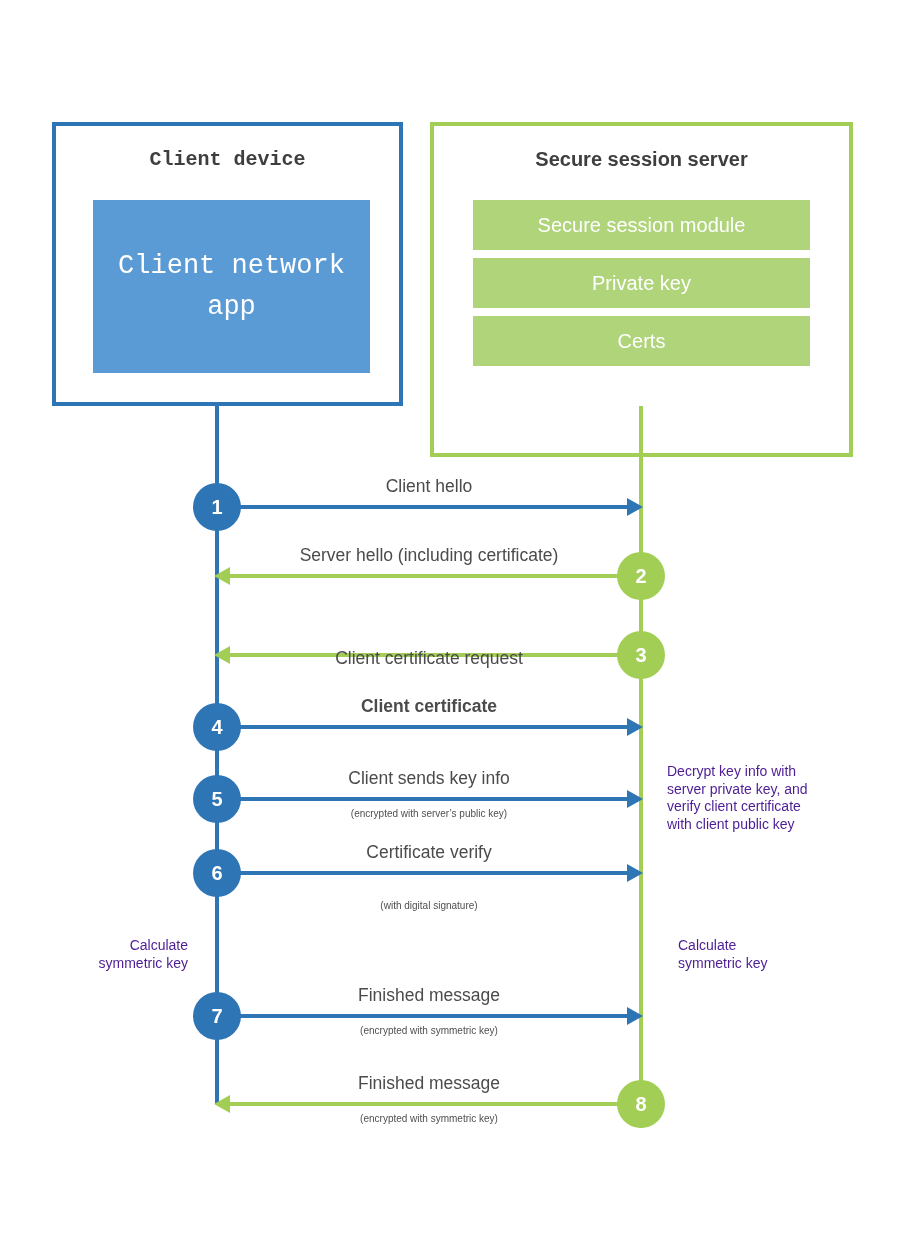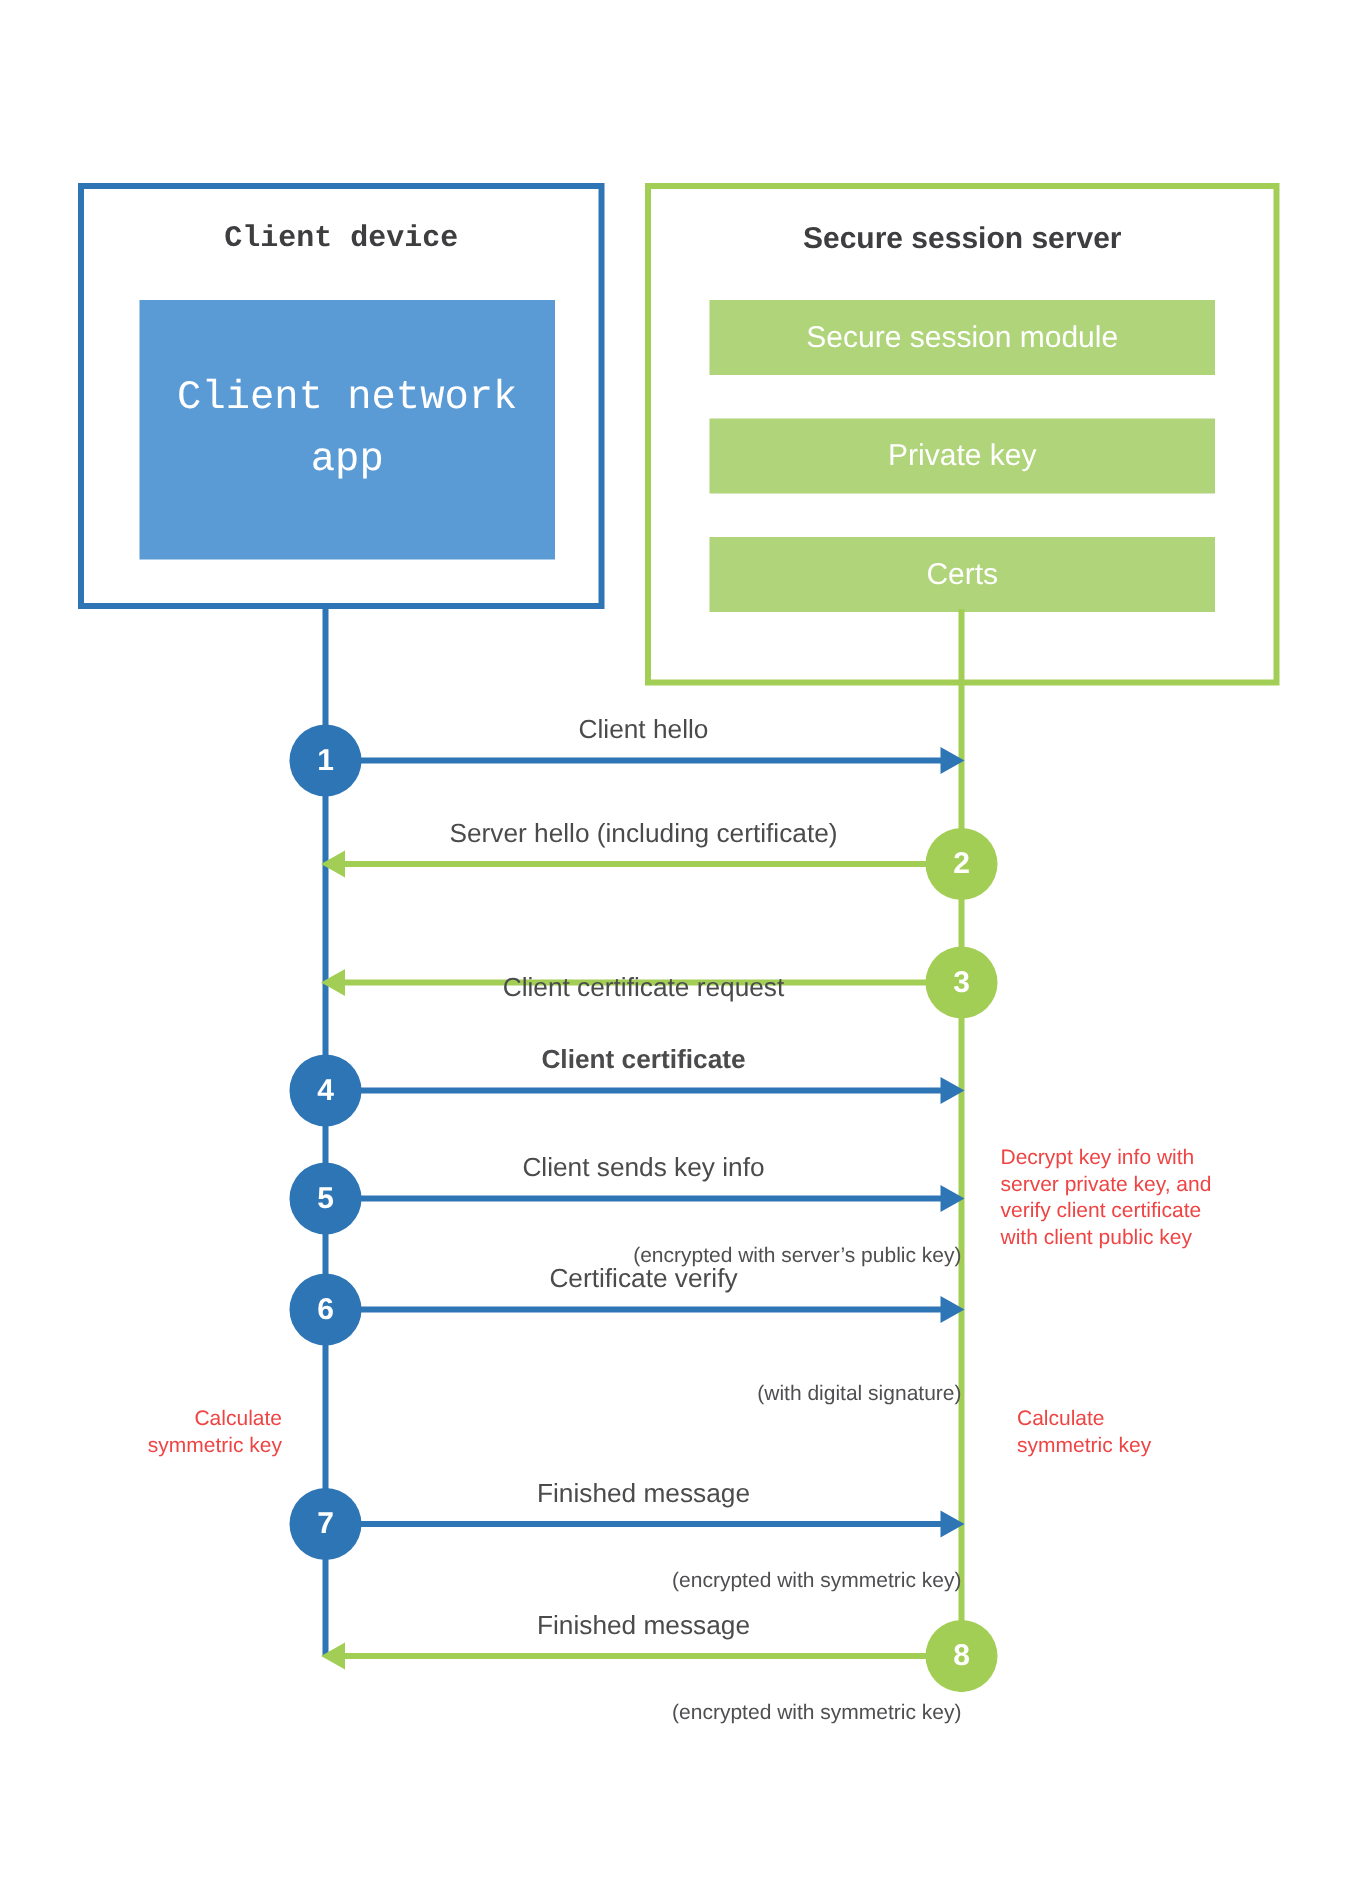--- a/index.html
+++ b/index.html
@@ -16,21 +16,21 @@
   #client-box{left:52px;top:122px;width:351px;height:284px;border:4px solid var(--blue);font-family:Liberation Mono, monospace;}
   #server-box{left:430px;top:122px;width:423px;height:335px;border:4px solid var(--green);}
   .entity-title{
     width:100%;text-align:center;margin-top:22px;font-size:20px;font-weight:bold;color:#3e3e40;
   }
   #client-module{
     left:37px;top:74px;width:277px;height:173px;background:var(--blue-fill);
     display:flex;align-items:center;justify-content:center;text-align:center;
     color:#ffffff;font-size:27px;line-height:1.5;
   }
-  .server-bars{left:39px;top:74px;width:337px;display:flex;flex-direction:column;gap:29px;text-align:center;}
+  .server-bars{left:39px;top:74px;width:337px;display:flex;flex-direction:column;gap:8px;text-align:center;}
   .server-bar{
     height:50px;background:var(--green-fill);display:flex;align-items:center;justify-content:center;
     color:#ffffff;font-size:20px;
   }
   
   .lifeline{width:4px;}
   #client-lifeline{left:215px;top:406px;height:698px;background:var(--blue);}
   #server-lifeline{left:639px;top:406px;height:722px;background:var(--green);}
   
   .shaft{height:4px;}
@@ -39,23 +39,23 @@
   .head{width:0;height:0;border-top:9px solid transparent;border-bottom:9px solid transparent;}
   .head.right.blue{border-left:16px solid var(--blue);}
   .head.left.green{border-right:16px solid var(--green);}
   .circle{
     width:48px;height:48px;border-radius:50%;display:flex;align-items:center;justify-content:center;
     color:#ffffff;font-size:20px;font-weight:bold;
   }
   .circle.blue{background:var(--blue);}
   .circle.green{background:var(--green);}
   .msg-label{left:217px;width:424px;text-align:center;font-size:17.5px;color:#4b4b4d;}
-  .msg-sub{left:217px;width:424px;text-align:right;font-size:14px;color:#4f4f52;margin-top:20px;}
+  .msg-sub{left:217px;width:424px;text-align:center;font-size:10px;color:#4f4f52;}
   
-  .note{font-size:14px;color:#ef4444;line-height:17.5px;white-space:pre-line;}
+  .note{font-size:14px;color:#4c1d95;line-height:17.5px;white-space:pre-line;}
   #decrypt-note{left:667px;top:763px;width:175px;}
   #calc-left{left:40px;top:937px;width:148px;text-align:right;}
   #calc-right{left:678px;top:937px;width:150px;text-align:left;}
 </style>
 </head>
 <body>
 
 <div id="canvas">
 
 

